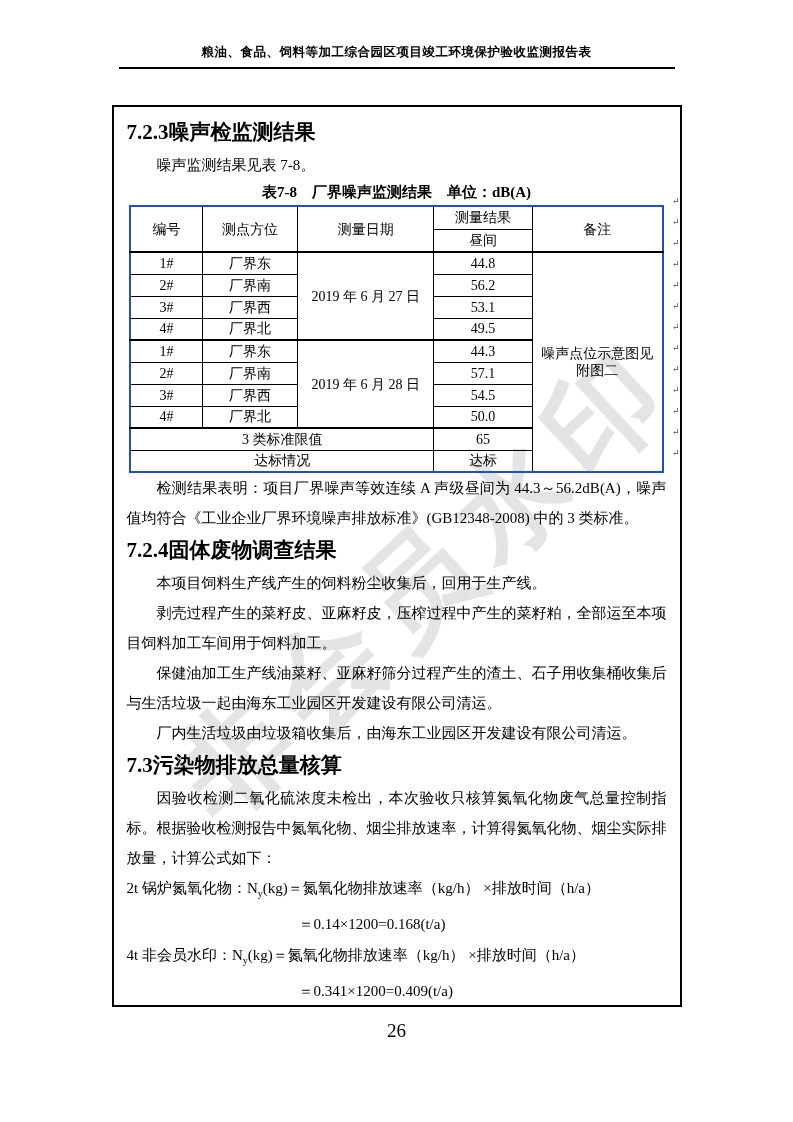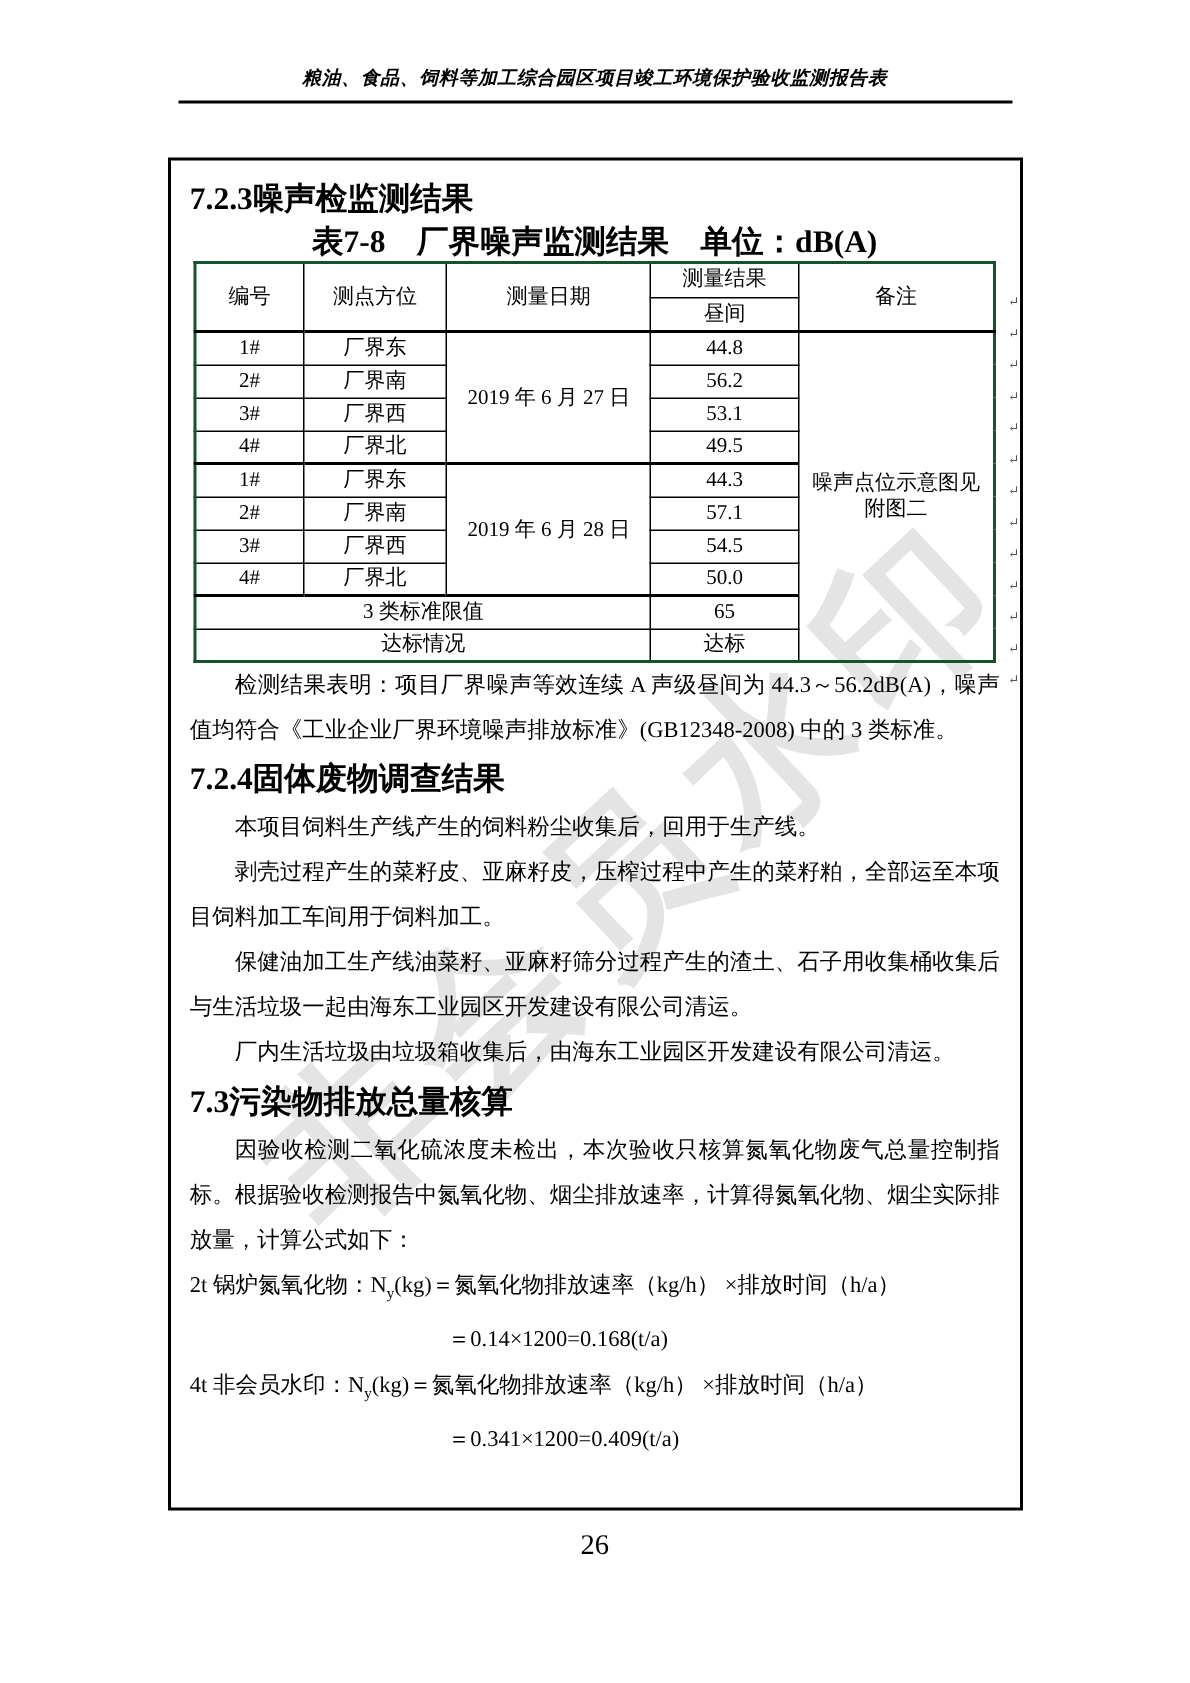--- a/index.html
+++ b/index.html
@@ -6,21 +6,21 @@
   html,body { margin:0; padding:0; }
   body {
     width:793px; height:1122px;
     background:#ffffff;
     font-family:"Liberation Serif","DejaVu Serif",serif;
     color:#000;
     position:relative;
     overflow:hidden;
   }
   
-  .doc-header { width:556px; margin:0 auto; padding-top:44px;font-style:italic; }
+  .doc-header { width:556px; margin:0 auto; padding-top:44px; }
   .doc-header .header-title {
     font-size:12.5px; font-weight:bold; text-align:center;
     letter-spacing:0.5px; padding-bottom:7px;
     border-bottom:2px solid #000; line-height:16px;
   }
   
   .content-box {
     position:relative;
     width:570px; height:902px;
     margin:36px auto 0;
@@ -45,27 +45,27 @@
   h2.sec {
     font-size:21px; font-weight:bold;
     margin:5px 0 6px 0; line-height:24px;
   }
   p.body {
     font-size:15px; line-height:30px; margin:0;
     text-align:justify;
   }
   p.indent { text-indent:2em; }
   .table-title {
-    text-align:center; font-weight:bold; font-size:21px;
+    text-align:center; font-weight:bold; font-size:15px;
     margin:1px 0 2px 0; line-height:22px;
   }
   table.noise {
     width:99%; margin:0 auto;
     border-collapse:collapse; table-layout:fixed;
-    border:2px solid #14532d;
+    border:2px solid #1d4ed8;
   }
   table.noise td {
     border:1px solid #000;
     text-align:center; vertical-align:middle;
     font-size:14px; line-height:17px;
     padding:1px 2px; height:22px;
     overflow:hidden;
   }
   table.noise tr.hdr td { height:23px; }
   table.noise td.hdr-b { border-bottom-width:2px; }
@@ -105,20 +105,21 @@
       <span>↵</span>
       <span>↵</span>
       <span>↵</span>
       <span>↵</span>
       <span>↵</span>
       <span>↵</span>
     </div>
 
   <div class="content-inner">
     <h2 class="sec">7.2.3噪声检监测结果</h2>
+    <p class="body indent">噪声监测结果见表 7-8。</p>
 
     <div class="table-title">表7-8　厂界噪声监测结果　单位：dB(A)</div>
 
     <table class="noise">
       <colgroup>
         <col style="width:13.5%">
         <col style="width:18%">
         <col style="width:25.5%">
         <col style="width:18.5%">
         <col style="width:24.5%">

